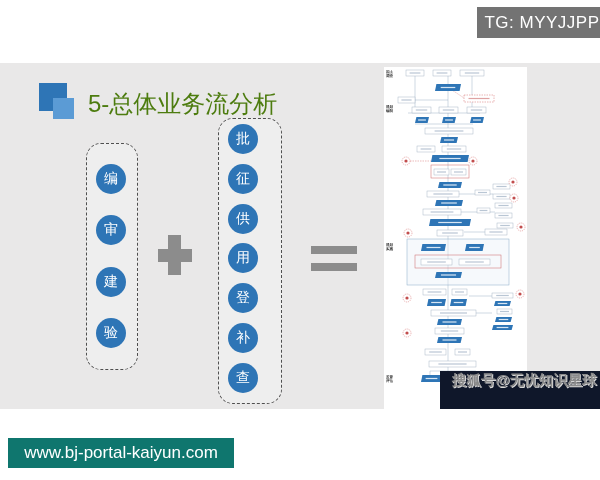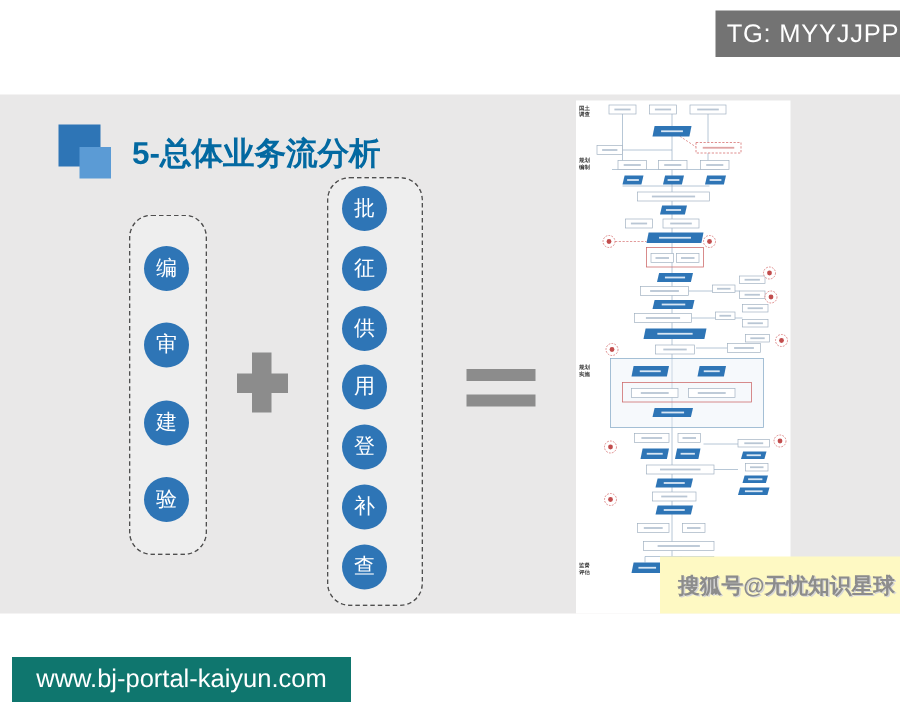--- a/index.html
+++ b/index.html
@@ -6,41 +6,41 @@
   .stage{position:relative;width:600px;height:480px;overflow:hidden;background:#fff;
          font-family:"Liberation Sans","DejaVu Sans",sans-serif;}
   
   .tg-badge{position:absolute;left:465px;top:7px;width:130px;height:31px;background:#737373;
             color:#fff;font-size:17px;display:flex;align-items:center;justify-content:center;
             letter-spacing:.5px;margin-left:12px;}
   
   .slide{position:absolute;left:0;top:63px;width:600px;height:346px;background:#e9e8e8;}
   .title-sq1{position:absolute;left:39px;top:20px;width:28px;height:28px;background:#2e75b6;}
   .title-sq2{position:absolute;left:53px;top:35px;width:21px;height:21px;background:#5b9bd5;}
-  .slide-title{position:absolute;left:88px;top:25px;font-size:21px;font-weight:bold;color:#0369a1;}
+  .slide-title{position:absolute;left:88px;top:25px;font-size:24px;font-weight:normal;color:#4d7c0f;}
   
   .group{position:absolute;border:1px dashed #4f4f4f;border-radius:15px;background:rgba(250,250,250,.35);}
   .group.left{left:86px;top:80px;width:50px;height:225px;}
   .group.mid{left:218px;top:55px;width:62px;height:284px;}
   .node-circle{position:absolute;width:30px;height:30px;border-radius:50%;background:#2e75b6;
                color:#fff;font-size:14px;display:flex;align-items:center;justify-content:center;}
   
   .plus{position:absolute;left:158px;top:172px;width:34px;height:40px;}
   .plus .h{position:absolute;left:0;top:14px;width:34px;height:13px;background:#8c8c8c;}
   .plus .v{position:absolute;left:10px;top:0;width:13px;height:40px;background:#8c8c8c;}
   
   .equals{position:absolute;left:311px;top:183px;width:46px;height:25px;}
   .equals .b1{position:absolute;left:0;top:0;width:46px;height:8px;background:#8c8c8c;}
   .equals .b2{position:absolute;left:0;top:17px;width:46px;height:8px;background:#8c8c8c;}
   
   .panel{position:absolute;left:384px;top:4px;width:143px;height:342px;background:#fff;}
   .panel svg{display:block;}
   
-  .watermark{position:absolute;left:440px;top:308px;width:160px;height:38px;background:#fef9c3;
-             display:flex;align-items:center;justify-content:flex-start;padding-left:12px;
+  .watermark{position:absolute;left:440px;top:308px;width:160px;height:38px;background:#0f172a;
+             display:flex;align-items:flex-start;justify-content:flex-start;padding-left:12px;
              box-sizing:border-box;}
   .watermark span{font-size:14.5px;font-weight:bold;color:#8c8c8c;
                   text-shadow:1px 1px 0 #d6d6d6;white-space:nowrap;}
   
   .footer-badge{position:absolute;left:8px;top:438px;width:226px;height:30px;background:#0f766e;
                 color:#fff;font-size:17px;display:flex;align-items:center;justify-content:center;}
 </style>
 </head>
 <body>
 

